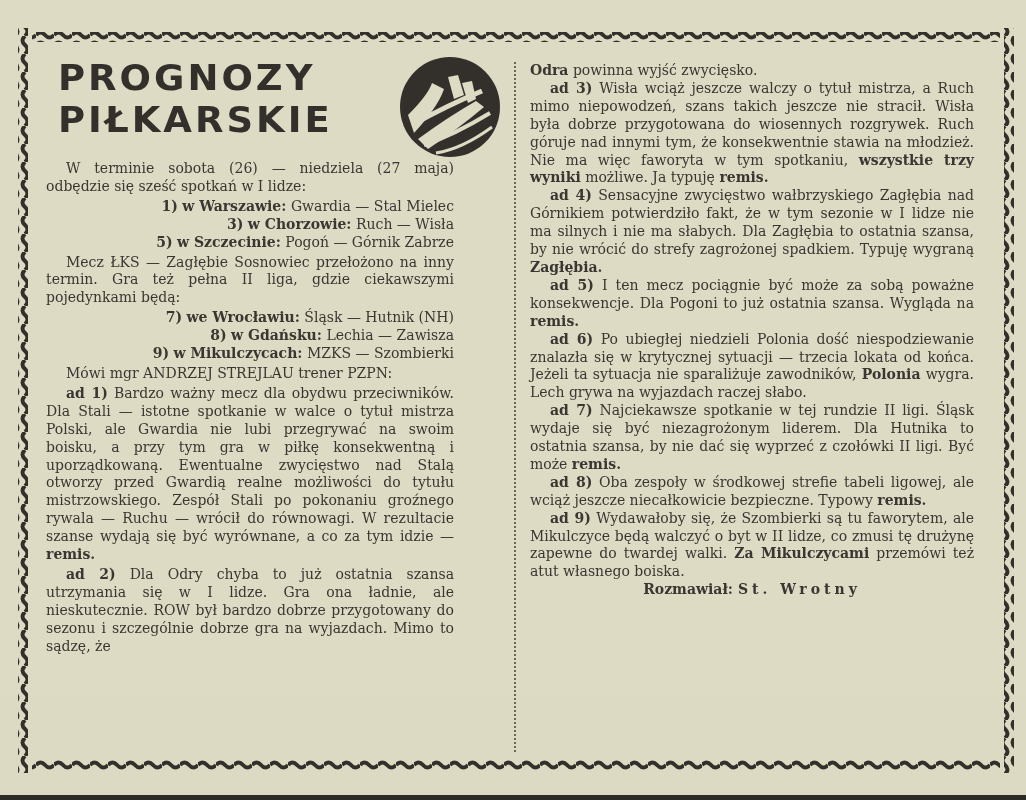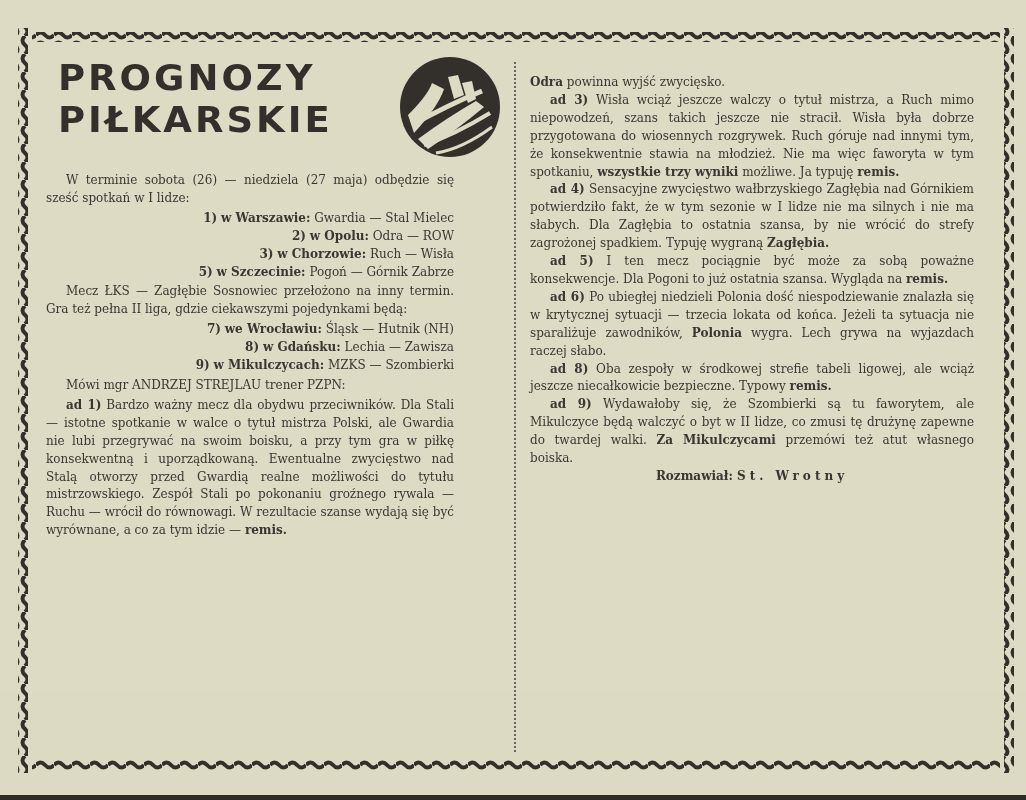--- a/index.html
+++ b/index.html
@@ -19,21 +19,21 @@
   }
   .border-svg { position: absolute; left: 0; top: 0; }
   .title-block { position: absolute; left: 58px; top: 58px; }
   .title-line {
     font-family: "DejaVu Sans", "Liberation Sans", sans-serif;
     font-weight: bold; font-size: 37px; letter-spacing: 3px;
     color: #33302c; line-height: 42px; transform: scaleY(0.95);
   }
   .ball { position: absolute; left: 398px; top: 55px; }
   .col {
-    position: absolute; font-size: 12px; line-height: 17.9px; text-align: justify; margin-top: 12px;
+    position: absolute; font-size: 14px; line-height: 17.9px; text-align: justify;
   }
   .col-left { left: 46px; top: 160px; width: 408px; }
   .col-right { left: 530px; top: 62px; width: 444px; }
   .col p { margin: 0; }
   .indent { text-indent: 20px; }
   .gap { margin-top: 2px !important; }
   .b { font-weight: bold; }
   .list-item { text-align: right; white-space: nowrap; }
   .divider {
     position: absolute; left: 514px; top: 62px; height: 690px; width: 0;
@@ -77,38 +77,39 @@
     <path d="M50 22 L60 20 L66 40 L56 44 Z" fill="#dddbc4"></path>
     <path d="M64 28 L74 26 L78 44 L70 48 Z" fill="#dddbc4"></path>
   </svg>
 
   <div class="divider"></div>
 
   <div class="col col-left">
     <p class="indent">W terminie sobota (26) — niedziela (27 maja) odbędzie się sześć spotkań w I lidze:</p>
     <div class="gap">
       <div class="list-item"><span class="b">1)</span> <span class="b">w Warszawie:</span> <span>Gwardia — Stal Mielec</span></div>
-      <div class="list-item"><span class="b">2)</span> <span class="b">w Opolu:</span> <span>Odra — ROW</span></div>
       <div class="list-item"><span class="b">3)</span> <span class="b">w Chorzowie:</span> <span>Ruch — Wisła</span></div>
       <div class="list-item"><span class="b">5)</span> <span class="b">w Szczecinie:</span> <span>Pogoń — Górnik Zabrze</span></div>
     </div>
     <p class="indent gap">Mecz ŁKS — Zagłębie Sosnowiec przełożono na inny termin. Gra też pełna II liga, gdzie ciekawszymi pojedynkami będą:</p>
     <div class="gap">
       <div class="list-item"><span class="b">7)</span> <span class="b">we Wrocławiu:</span> <span>Śląsk — Hutnik (NH)</span></div>
       <div class="list-item"><span class="b">8)</span> <span class="b">w Gdańsku:</span> <span>Lechia — Zawisza</span></div>
       <div class="list-item"><span class="b">9)</span> <span class="b">w Mikulczycach:</span> <span>MZKS — Szombierki</span></div>
     </div>
     <p class="indent gap">Mówi mgr ANDRZEJ STREJLAU trener PZPN:</p>
     <p class="indent gap" style="margin-top:6px"><span class="b">ad 1)</span> <span>Bardzo ważny mecz dla obydwu przeciwników. Dla Stali — istotne spotkanie w walce o tytuł mistrza Polski, ale Gwardia nie lubi przegrywać na swoim boisku, a przy tym gra w piłkę konsekwentną i uporządkowaną. Ewentualne zwycięstwo nad Stalą otworzy przed Gwardią realne możliwości do tytułu mistrzowskiego. Zespół Stali po pokonaniu groźnego rywala — Ruchu — wrócił do równowagi. W rezultacie szanse wydają się być wyrównane, a co za tym idzie —</span> <span class="b">remis.</span></p>
+    <p class="indent gap" style="margin-top:6px"><span class="b">ad 2)</span> <span>Dla Odry chyba to już ostatnia szansa utrzymania się w I lidze. Gra ona ładnie, ale nieskutecznie. ROW był bardzo dobrze przygotowany do sezonu i szczególnie dobrze gra na wyjazdach. Mimo to sądzę, że</span></p>
   </div>
 
   <div class="col col-right">
     <p><span class="b">Odra</span> <span>powinna wyjść zwycięsko.</span></p>
     <p class="indent"><span class="b">ad 3)</span> <span>Wisła wciąż jeszcze walczy o tytuł mistrza, a Ruch mimo niepowodzeń, szans takich jeszcze nie stracił. Wisła była dobrze przygotowana do wiosennych rozgrywek. Ruch góruje nad innymi tym, że konsekwentnie stawia na młodzież. Nie ma więc faworyta w tym spotkaniu,</span> <span class="b">wszystkie trzy wyniki</span> <span>możliwe. Ja typuję</span> <span class="b">remis.</span></p>
     <p class="indent"><span class="b">ad 4)</span> <span>Sensacyjne zwycięstwo wałbrzyskiego Zagłębia nad Górnikiem potwierdziło fakt, że w tym sezonie w I lidze nie ma silnych i nie ma słabych. Dla Zagłębia to ostatnia szansa, by nie wrócić do strefy zagrożonej spadkiem. Typuję wygraną</span> <span class="b">Zagłębia.</span></p>
     <p class="indent"><span class="b">ad 5)</span> <span>I ten mecz pociągnie być może za sobą poważne konsekwencje. Dla Pogoni to już ostatnia szansa. Wygląda na</span> <span class="b">remis.</span></p>
     <p class="indent"><span class="b">ad 6)</span> <span>Po ubiegłej niedzieli Polonia dość niespodziewanie znalazła się w krytycznej sytuacji — trzecia lokata od końca. Jeżeli ta sytuacja nie sparaliżuje zawodników,</span> <span class="b">Polonia</span> <span>wygra. Lech grywa na wyjazdach raczej słabo.</span></p>
+    <p class="indent"><span class="b">ad 7)</span> <span>Najciekawsze spotkanie w tej rundzie II ligi. Śląsk wydaje się być niezagrożonym liderem. Dla Hutnika to ostatnia szansa, by nie dać się wyprzeć z czołówki II ligi. Być może</span> <span class="b">remis.</span></p>
     <p class="indent"><span class="b">ad 8)</span> <span>Oba zespoły w środkowej strefie tabeli ligowej, ale wciąż jeszcze niecałkowicie bezpieczne. Typowy</span> <span class="b">remis.</span></p>
     <p class="indent"><span class="b">ad 9)</span> <span>Wydawałoby się, że Szombierki są tu faworytem, ale Mikulczyce będą walczyć o byt w II lidze, co zmusi tę drużynę zapewne do twardej walki.</span> <span class="b">Za Mikulczycami</span> <span>przemówi też atut własnego boiska.</span></p>
     <p class="sign"><span>Rozmawiał:</span> <span class="spaced">St. Wrotny</span></p>
   </div>
 </div>
 <div class="bottom-strip"></div>
 
 </body></html>

